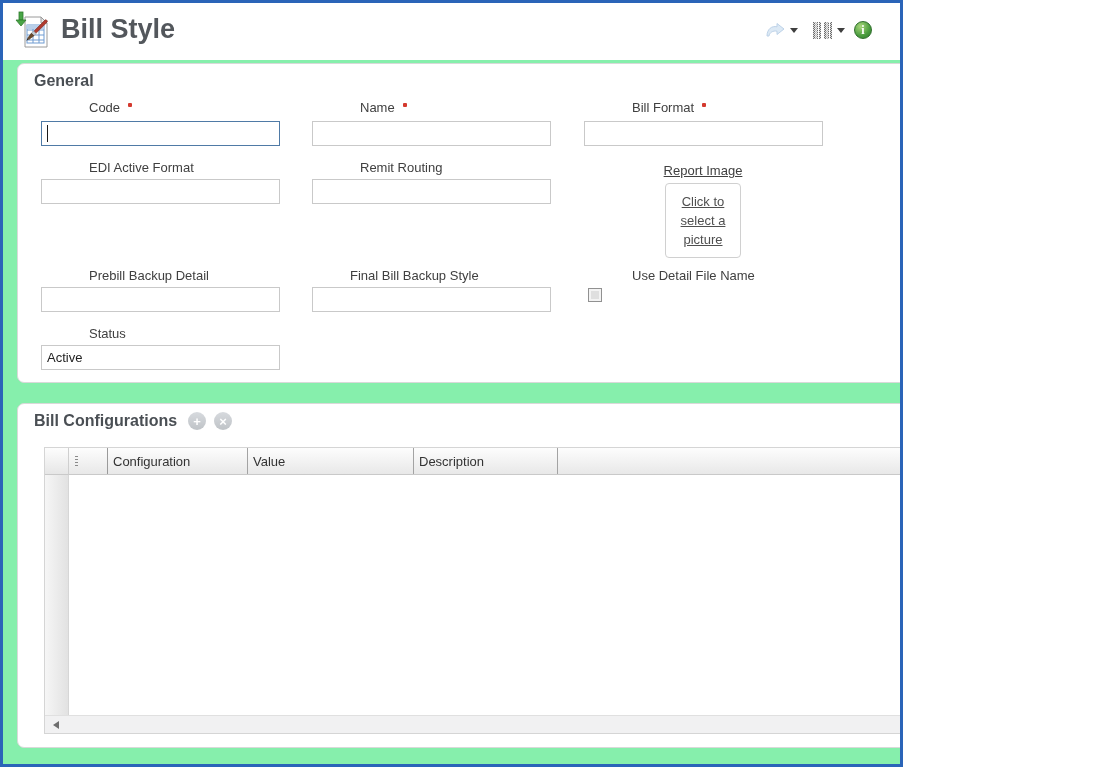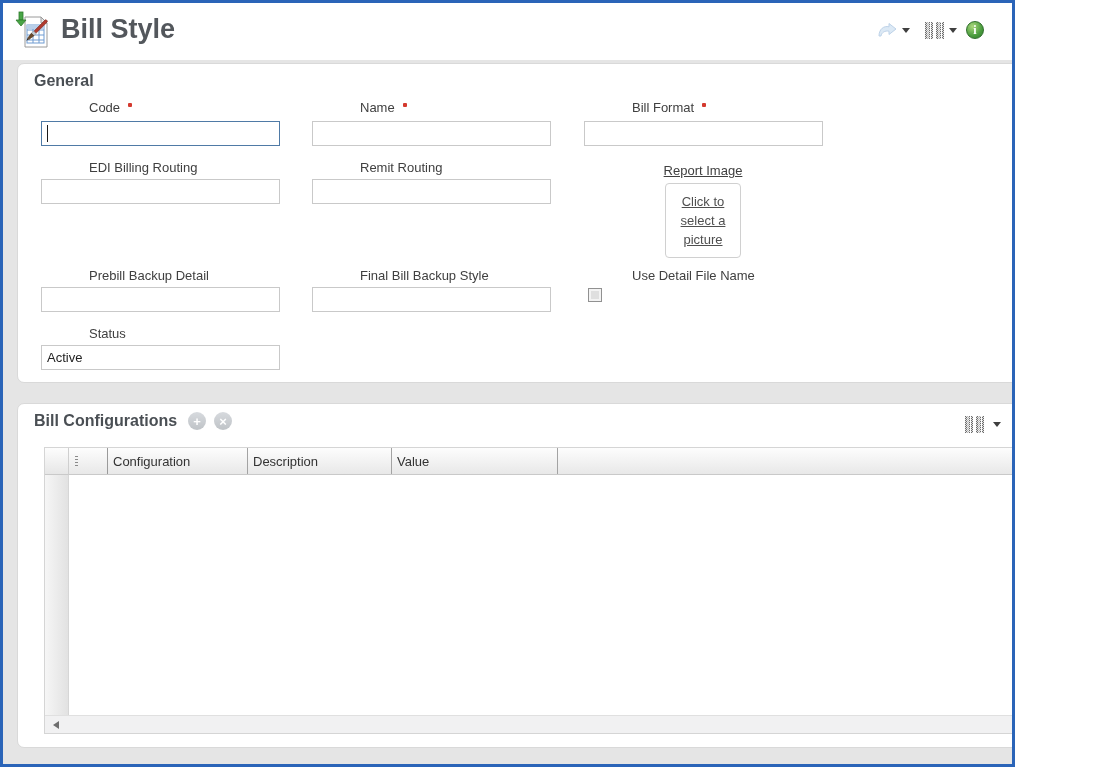--- a/index.html
+++ b/index.html
@@ -1,19 +1,19 @@
 <!DOCTYPE html>
 <html><head>
 <meta charset="utf-8">
 <style>
   * { margin:0; padding:0; box-sizing:border-box; }
   html,body { width:1098px; height:767px; font-family:"Liberation Sans", sans-serif; }
   .window {
-    position:relative; width:1015px; height:767px;
-    border:3px solid #2a64b8; background:#e5e5e5; overflow:hidden;
+    position:relative; width:903px; height:767px;
+    border:3px solid #2a64b8; background:#86efac; overflow:hidden;
   }
   
   .titlebar { position:absolute; left:0; top:0; width:100%; height:57px; background:#ffffff; }
   .app-icon { position:absolute; left:11px; top:8px; width:40px; height:40px; }
   .page-title {
     position:absolute; left:58px; top:11px; font-size:27px; font-weight:bold;
     color:#53575c; letter-spacing:0px;
   }
   .titlebar-actions { position:absolute; right:28px; top:18px; display:flex; align-items:center; gap:5px; }
   .caret-down { width:0; height:0; border-left:4px solid transparent; border-right:4px solid transparent; border-top:5px solid #3f3f3f; display:inline-block; }
@@ -176,21 +176,21 @@
     <label class="field-label" style="left:294px; top:36px;"><span>Name</span><span class="req-marker"></span></label>
     <div class="field-input" style="left:294px; top:57px;">
       <input type="text" value="" style="">
     </div>
 
     <label class="field-label" style="left:566px; top:36px;"><span>Bill Format</span><span class="req-marker"></span></label>
     <div class="field-input" style="left:566px; top:57px;">
       <input type="text" value="" style="">
     </div>
 
-    <label class="field-label" style="left:23px; top:96px;">EDI Billing Routing</label>
+    <label class="field-label" style="left:23px; top:96px;">EDI Active Format</label>
     <div class="field-input" style="left:23px; top:115px;">
       <input type="text" value="" style="">
     </div>
 
     <label class="field-label" style="left:294px; top:96px;">Remit Routing</label>
     <div class="field-input" style="left:294px; top:115px;">
       <input type="text" value="" style="">
     </div>
 
     <div class="report-image-wrap">
@@ -198,21 +198,21 @@
       <div class="report-image-box">
         <span class="report-image-link">Click to select a picture</span>
       </div>
     </div>
 
     <label class="field-label" style="left:23px; top:204px;">Prebill Backup Detail</label>
     <div class="field-input" style="left:23px; top:223px;">
       <input type="text" value="" style="">
     </div>
 
-    <label class="field-label" style="left:294px; top:204px;">Final Bill Backup Style</label>
+    <label class="field-label" style="left:284px; top:204px;">Final Bill Backup Style</label>
     <div class="field-input" style="left:294px; top:223px;">
       <input type="text" value="" style="">
     </div>
 
     <label class="field-label" style="left:566px; top:204px;">Use Detail File Name</label>
     <span class="checkbox" style="left:570px; top:224px;"></span>
 
     <label class="field-label" style="left:23px; top:262px;">Status</label>
     <div class="field-input" style="left:23px; top:281px;">
       <input type="text" value="Active" style="">
@@ -258,22 +258,22 @@
       <div class="grid-indicator">
         <div class="grid-indicator-header"></div>
         <div class="grid-indicator-body"></div>
       </div>
       <div class="grid-main">
         <div class="grid-header">
           <div class="gh cell-selector">
               <span class="grip"></span>
             </div>
           <div class="gh col-config">Configuration</div>
+          <div class="gh col-value">Value</div>
           <div class="gh col-desc">Description</div>
-          <div class="gh col-value">Value</div>
           <div class="gh col-filler"></div>
         </div>
         <div class="grid-body"></div>
       </div>
       <div class="grid-hscroll">
         <span class="sb-arrow left"></span>
         <span class="sb-arrow right"></span>
       </div>
     </div>
   </section>

